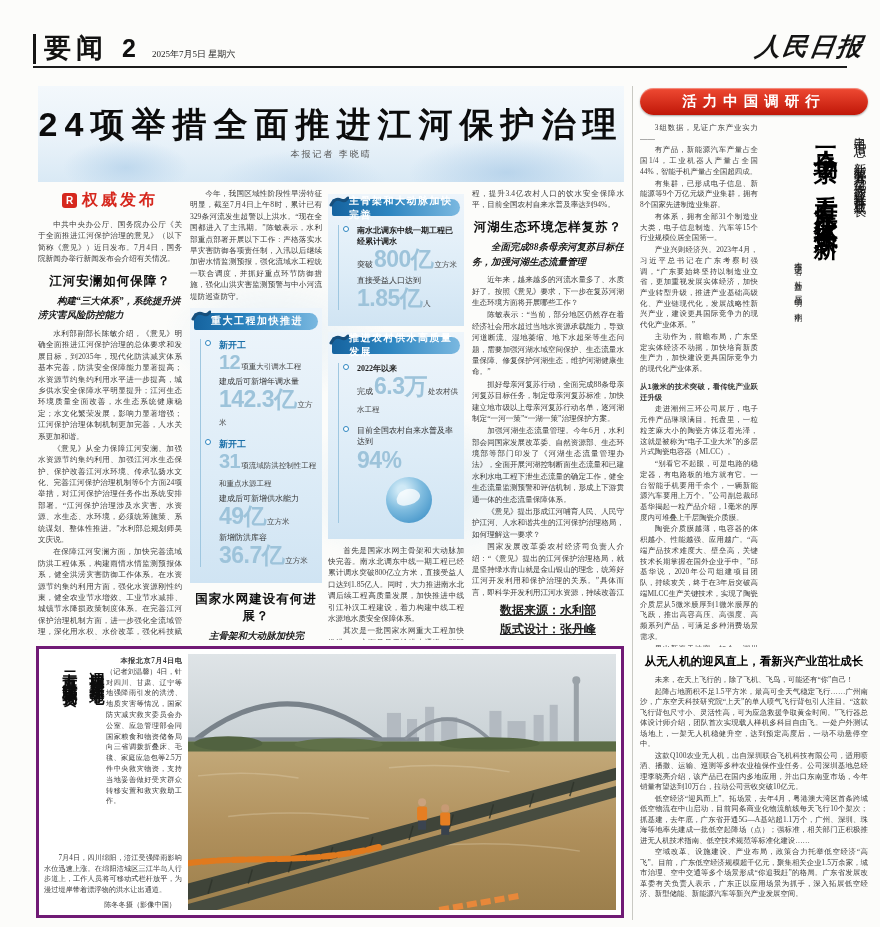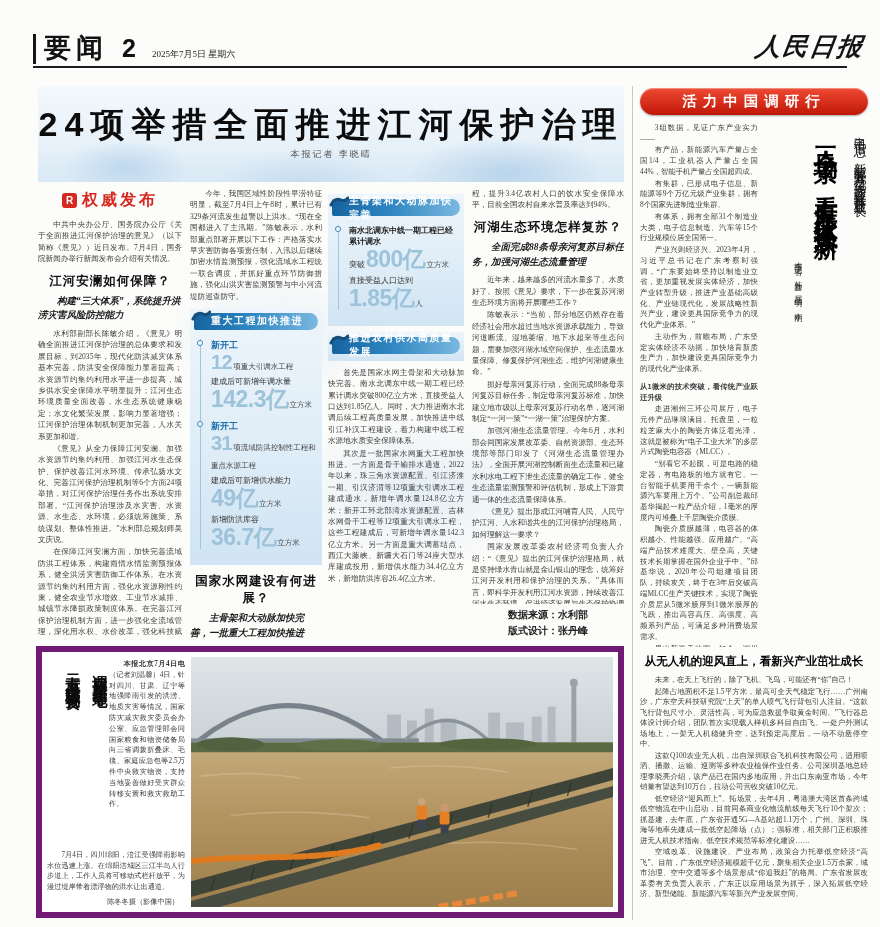--- a/index.html
+++ b/index.html
@@ -50,31 +50,31 @@
 
   .qtitle { font-family:"Liberation Sans",sans-serif; font-weight:800; font-size:12.5px; text-align:center;
             margin:8px 0 4px; color:#101010; letter-spacing:1px; }
   .qlead { font-size:9.5px; line-height:1.55; font-style:italic; font-weight:600; text-indent:2em;
            margin-bottom:5px; color:#1c1c1c; }
   p.b  { font-size:7.6px; line-height:1.5; text-align:justify; text-indent:2em; color:#3c3c3c; margin-bottom:1px; }
   p.nb { font-size:7.6px; line-height:1.5; text-align:justify; color:#3c3c3c; margin-bottom:1px; }
 
   .credits { position:absolute; bottom:0; left:0; width:100%; background:#fcfcfa; padding:3px 0 1px;
              text-align:center; }
-  .credits div { font-size:10px; font-weight:600; color:#222; line-height:1.6; }
+  .credits div { font-size:12px; font-weight:600; color:#222; line-height:1.6;text-decoration:underline; }
 
   
   .panel { background:linear-gradient(180deg,#eef5fb 0%, #ddecf7 60%, #d0e4f3 100%);
            padding:5px 4px 7px; margin-top:6px; position:relative; }
   .ibanner { height:17px; background:linear-gradient(90deg,#15639f,#2e86c1 45%, #7ab8e0);
              color:#fff; font-family:"Liberation Sans",sans-serif; font-weight:700; font-size:10px;
              letter-spacing:1.5px; display:flex; align-items:center; padding-left:17px;
              border-radius:2px 9px 9px 2px; position:relative; }
   .wave { position:absolute; left:-3px; top:-6px; }
-  .items { border-left:1px solid #9fc7e0; margin-left:6px; padding-left:10px; margin-top:9px; }
+  .items { border-left:1px solid #9fc7e0; margin-left:6px; padding-left:18px; margin-top:9px; }
   .item { position:relative; margin-bottom:9px; }
   .bullet { position:absolute; left:-14px; top:1px; width:6px; height:6px; border:1.6px solid #2e86c1;
             border-radius:50%; background:#fff; display:block; }
   .tag { color:#1a6fa8; font-weight:700; font-size:9px; font-family:"Liberation Sans",sans-serif; }
   .bignum { font-size:20px; color:#9dc3da; font-weight:700; font-family:"Liberation Sans",sans-serif;
             line-height:1.05; letter-spacing:-.5px; }
   .big2 { font-size:23px; }
   .unit { font-size:7.5px; color:#444; margin-left:1px; }
   .pref { font-size:8px; color:#333; margin-right:1px; }
   .slabel { font-size:8px; color:#333; margin-top:3px; line-height:1.4; }
@@ -104,21 +104,21 @@
   .kick { font-size:12.5px; letter-spacing:2.5px; color:#111; margin-left:12px; line-height:1.3; font-weight:500; }
   .vmain { font-size:24px; font-weight:800; font-family:"Liberation Sans",sans-serif; letter-spacing:5px;
            color:#000; margin-left:10px; line-height:1.15; }
   .vby { font-size:8px; letter-spacing:2px; color:#222; padding-top:128px; }
   .sub2 { margin-top:7px; font-family:"Liberation Sans",sans-serif; font-weight:800; font-size:11.5px;
           text-align:center; color:#000; }
   .rc-bottom { margin-top:6px; height:238px; overflow:hidden; }
   .rc-bottom p { font-size:7.4px; line-height:1.42; text-align:justify; text-indent:2em; color:#3c3c3c; margin-bottom:1px; }
 
   
-  .relief { position:absolute; left:36px; top:646px; width:588px; height:272px; border:6px solid #701a75;
+  .relief { position:absolute; left:36px; top:646px; width:588px; height:272px; border:3px solid #701a75;
             background:#fff; padding:5px; display:flex; gap:6px; }
   .relief-left { width:138px; display:flex; flex-direction:column; }
   .rl-top { display:flex; height:192px; overflow:hidden; }
   .r-headline { writing-mode:vertical-rl; text-orientation:upright; width:62px; padding-top:6px; }
   .r-headline span { display:block; font-family:"Liberation Sans",sans-serif; font-weight:800;
                      font-size:15px; letter-spacing:2px; color:#0d0d0d; margin-left:9px; line-height:1.2; }
   .r-body { flex:1; overflow:hidden; padding-top:2px; }
   .r-body p { font-size:7.2px; line-height:1.5; text-align:justify; text-indent:2em; color:#3a3a3a; }
   .r-caption { font-size:7.2px; line-height:1.5; text-align:justify; text-indent:2em; margin-top:8px; color:#3a3a3a; }
   .r-credit { font-size:7.2px; text-align:right; margin-top:4px; padding-right:6px; color:#3a3a3a; }
@@ -213,20 +213,33 @@
         </div>
       </div>
     </div>
     <div class="panel">
       <div class="ibanner">
         <svg class="wave" width="20" height="16" viewBox="0 0 20 16">
             <path d="M2 12 Q6 4 12 7 Q16 9 19 5" stroke="#174f7c" stroke-width="3" fill="none" stroke-linecap="round"></path>
           </svg>
         <span>推进农村供水高质量发展</span>
       </div>
+      <div class="items">
+        <div class="item">
+          <span class="bullet"></span>
+          <div class="slabel strong">2022年以来</div>
+          <div><span class="pref">完成</span><span class="bignum big2">6.3万</span><span class="unit">处农村供水工程</span></div>
+        </div>
+        <div class="item">
+          <span class="bullet"></span>
+          <div class="slabel">目前全国农村自来水普及率达到</div>
+          <div><span class="bignum big2">94%</span></div>
+          <div class="drop"></div>
+        </div>
+      </div>
     </div>
     <p class="b" style="margin-top:6px">首先是国家水网主骨架和大动脉加快完善。南水北调东中线一期工程已经累计调水突破800亿立方米，直接受益人口达到1.85亿人。同时，大力推进南水北调后续工程高质量发展，加快推进中线引江补汉工程建设，着力构建中线工程水源地水质安全保障体系。</p>
     <p class="b">其次是一批国家水网重大工程加快推进。一方面是骨干输排水通道，2022年以来，珠三角水资源配置、引江济淮一期、引汉济渭等12项重大引调水工程建成通水，新增年调水量124.8亿立方米；新开工环北部湾水资源配置、吉林水网骨干工程等12项重大引调水工程，这些工程建成后，可新增年调水量142.3亿立方米。另一方面是重大调蓄结点，西江大藤峡、新疆大石门等24座大型水库建成投用，新增供水能力34.4亿立方米，新增防洪库容26.4亿立方米。</p>
 
   </div>
 
   <div class="col c4">
     <p class="nb">程，提升3.4亿农村人口的饮水安全保障水平，目前全国农村自来水普及率达到94%。</p>
     <div class="qtitle">河湖生态环境怎样复苏？</div>
     <div class="qlead">全面完成88条母亲河复苏目标任务，加强河湖生态流量管理</div>

